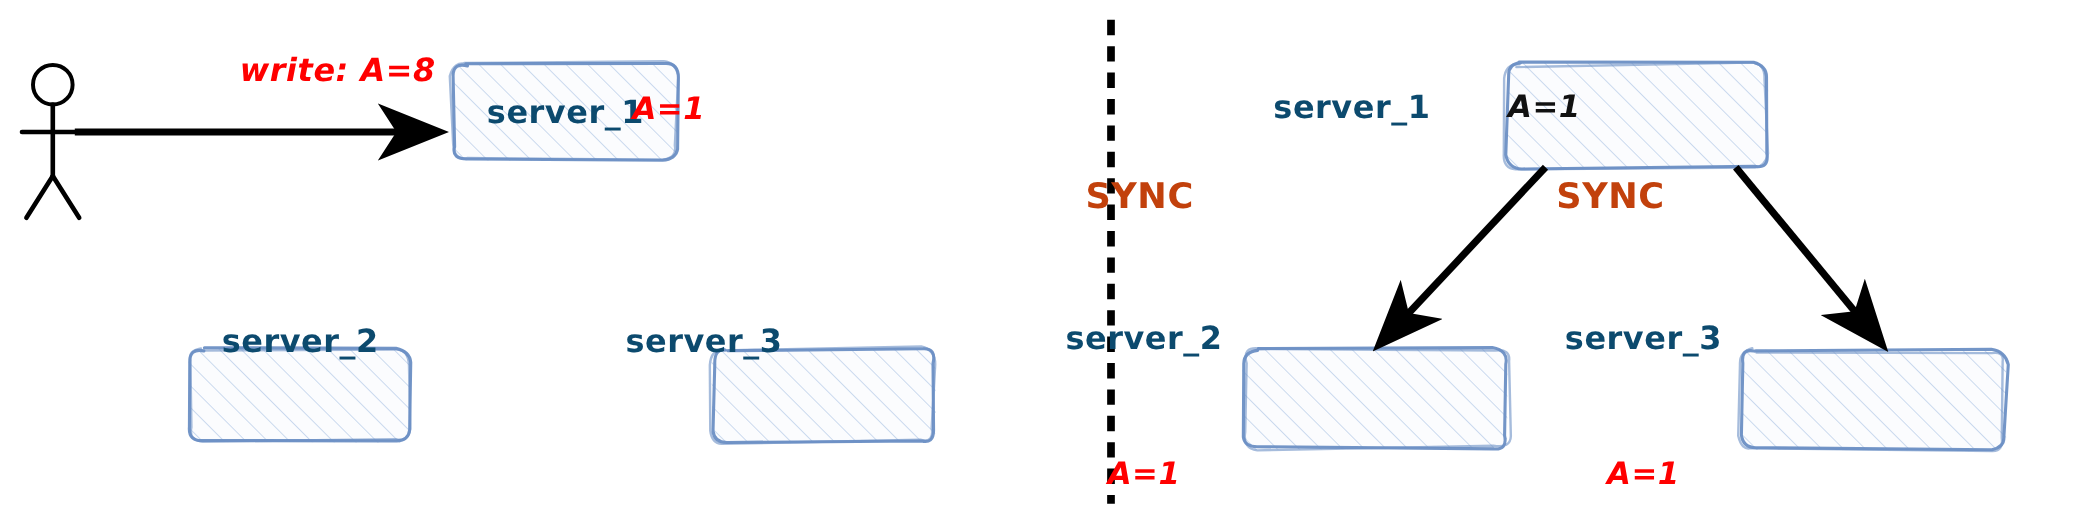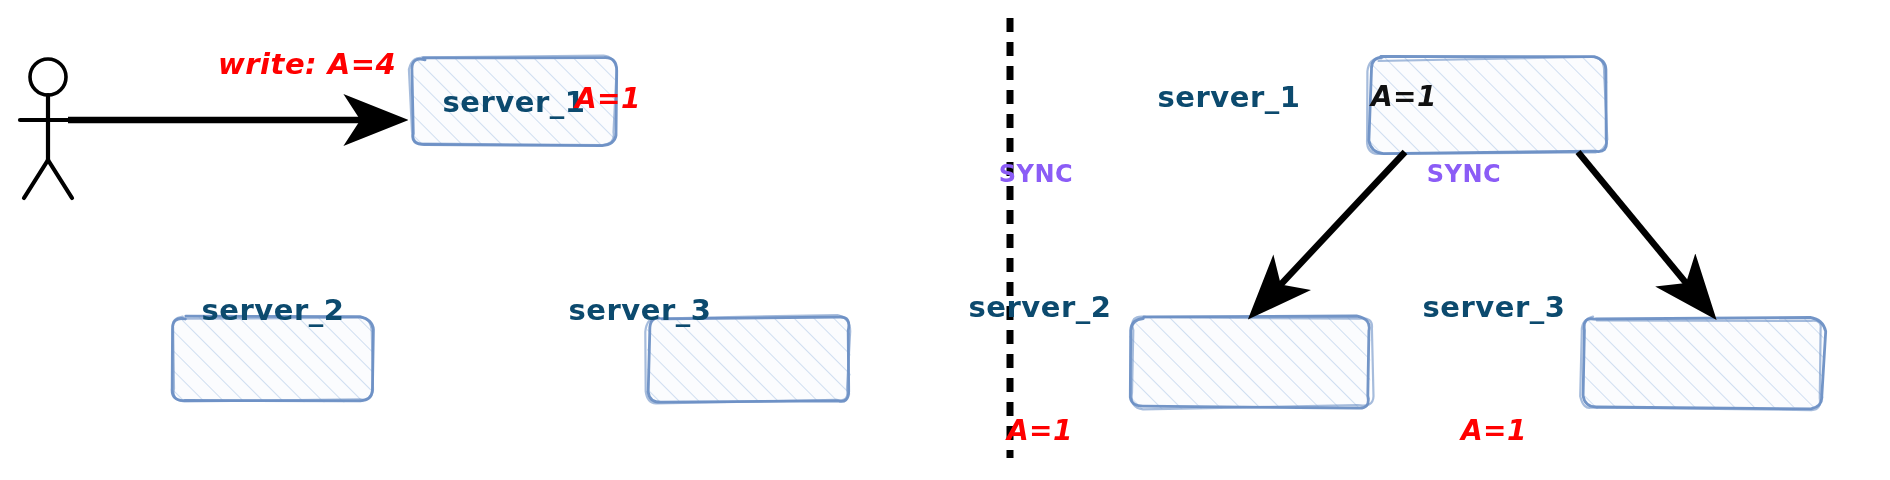--- a/index.html
+++ b/index.html
@@ -48,22 +48,22 @@
     font-style: italic;
     letter-spacing: 0.5px;
   }
   .edge-red {
     color: #ff0000;
     font-size: 29px;
     font-style: italic;
     letter-spacing: 0.5px;
   }
   .sync-red {
-    color: #8b5cf6;
-    font-size: 24px;
+    color: #c2410c;
+    font-size: 32px;
     letter-spacing: 0.5px;
   }
   .ctr { transform: translateX(-50%); }
 </style>
 </head>
 <body>
 
 <div id="stage">
 
   <svg id="canvas" viewBox="0 0 1890 480" xmlns="http://www.w3.org/2000/svg">
@@ -119,21 +119,21 @@
           <line x1="48" y1="160" x2="24" y2="198"></line>
           <line x1="48" y1="160" x2="72" y2="198"></line>
         </g>
         <line x1="68" y1="120" x2="398" y2="120" stroke="#000000" stroke-width="6.5" stroke-linecap="butt" marker-end="url(#arrowhead)"></line>
         <line x1="1405" y1="152" x2="1255" y2="312" stroke="#000000" stroke-width="6.5" stroke-linecap="butt" marker-end="url(#arrowhead)"></line>
         <line x1="1578" y1="152" x2="1710" y2="312" stroke="#000000" stroke-width="6.5" stroke-linecap="butt" marker-end="url(#arrowhead)"></line>
         <line x1="1010" y1="18" x2="1010" y2="458" stroke="#000000" stroke-width="7" stroke-dasharray="14 10" stroke-linecap="butt"></line>
       </g>
   </svg>
 
-  <div class="lbl edge-red" style="left:218px; top:50px;">write: A=4</div>
+  <div class="lbl edge-red" style="left:218px; top:50px;">write: A=8</div>
 
   <div class="lbl node-label ctr" style="left:514px; top:88px;">server_1</div>
   <div class="lbl val-red ctr" style="left:608px; top:85px;">A=1</div>
 
   <div class="lbl node-label ctr" style="left:273px; top:296px;">server_2</div>
 
   <div class="lbl node-label ctr" style="left:640px; top:296px;">server_3</div>
 
   <div class="lbl node-label ctr" style="left:1229px; top:83px;">server_1</div>
   <div class="lbl val-black ctr" style="left:1404px; top:83px;">A=1</div>

